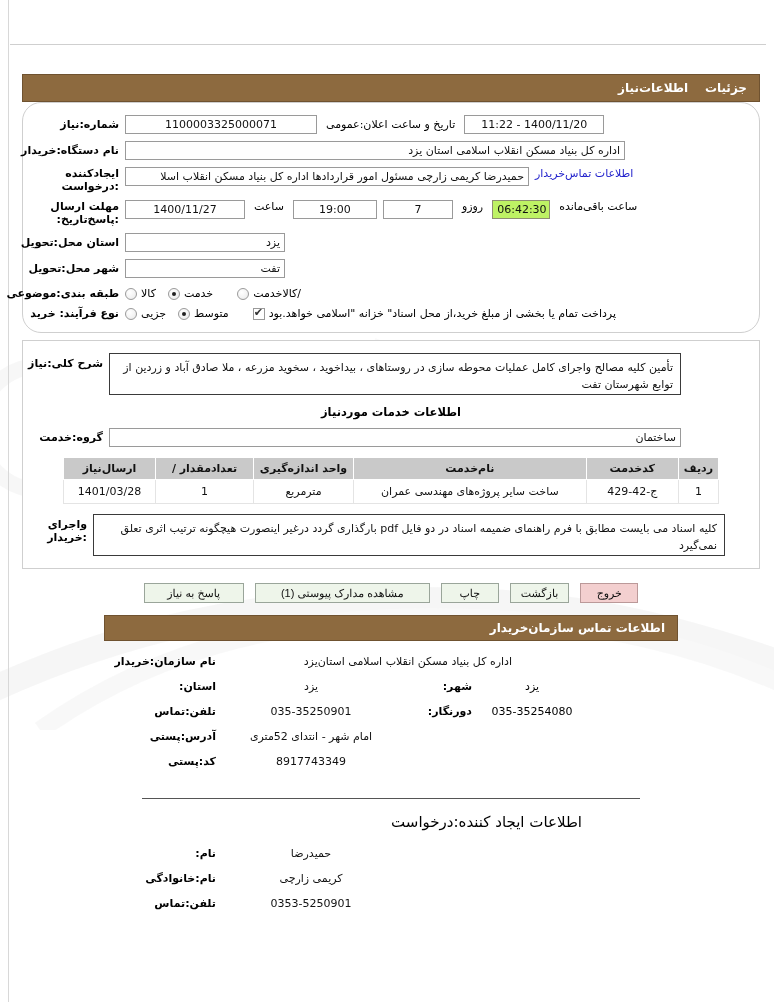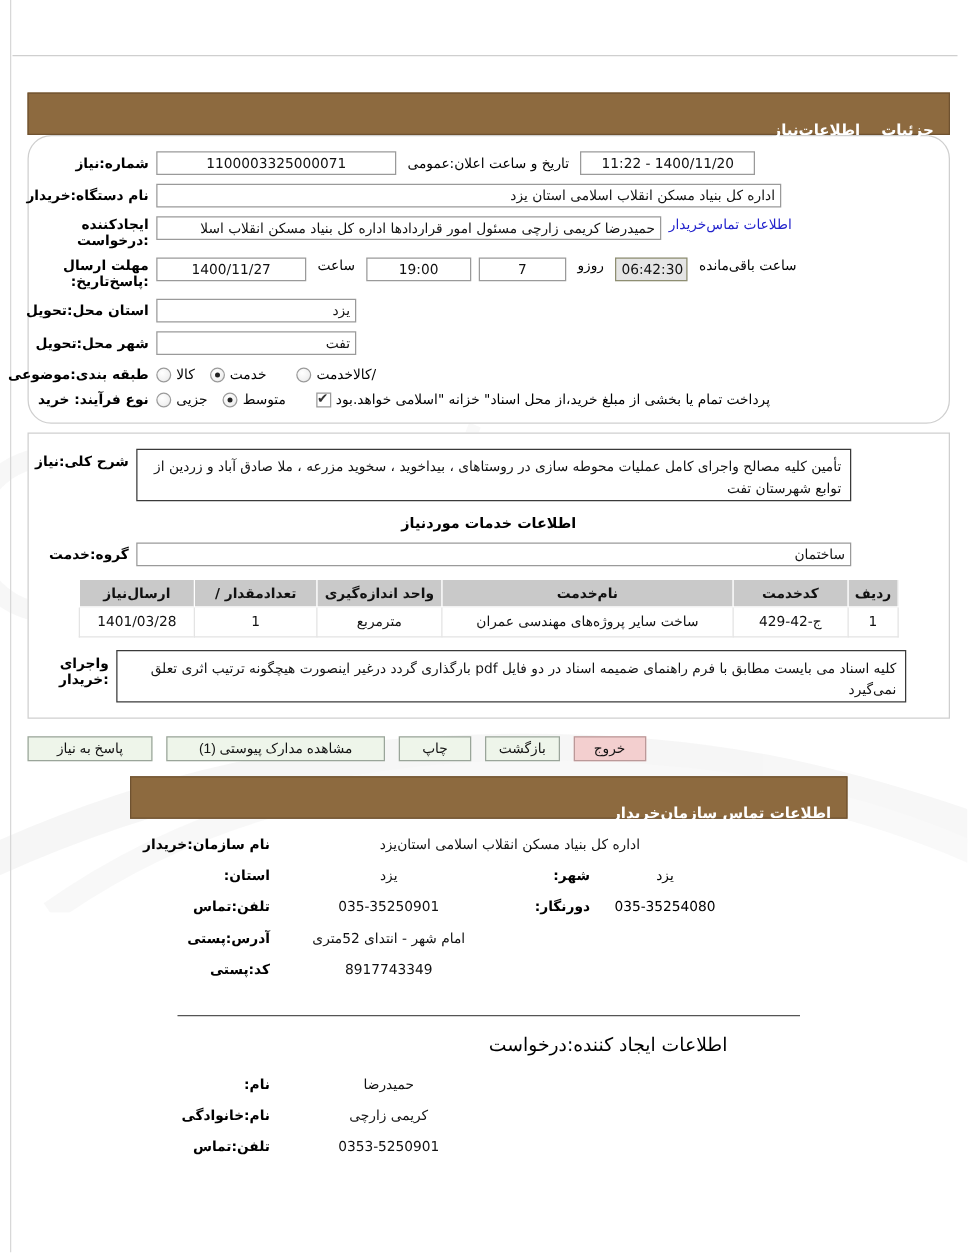--- a/index.html
+++ b/index.html
@@ -36,21 +36,21 @@
     left: 0; right: 0; top: 0;
     padding: 0 14px 0 22px;
   }
 
   
   .band {
     background: #8d6a3f;
     color: #ffffff;
     height: 28px;
     line-height: 27px;
-    padding: 16px 12px;
+    padding: 0 12px;
     font-weight: bold;
     font-size: 12px;
     border: 1px solid #6f5230;
     text-align: right;
     letter-spacing: .2px;
   }
 
   
   .panel {
     border: 1px solid #cfcfcf;
@@ -89,21 +89,21 @@
     padding: 0 4px;
     text-align: right;
     overflow: hidden;
     white-space: nowrap;
     color: #111;
     flex: 0 0 auto;
   }
   .fld.num { text-align: center; direction: ltr; }
   .fld.center { text-align: center; }
   .fld.khaki {
-    background: #e5e5e5;
+    background: #bef264;
     border: 1px solid #8e8e72;
     font-weight: normal;
     text-align: center;
     direction: ltr;
   }
   .inline-txt { font-size: 11px; white-space: nowrap; padding: 0 3px; }
   .link { color: #2222cc; font-size: 11px; white-space: nowrap; cursor: pointer; }
 
   
   .radio-wrap { display: flex; flex-direction: row-reverse; align-items: center; gap: 4px; }
@@ -178,21 +178,21 @@
     padding: 1px 5px;
     text-align: center;
     color: #111;
   }
   td.ltr { direction: ltr; }
 
   
   .btnbar {
     display: flex;
     flex-direction: row-reverse;
-    justify-content: flex-start;
+    justify-content: center;
     align-items: center;
     gap: 11px;
     margin: 14px 0 12px 0;
   }
   .btn {
     border: 1px solid #9aa59a;
     background: #eef5ea;
     font-size: 11px;
     height: 20px;
     line-height: 18px;

